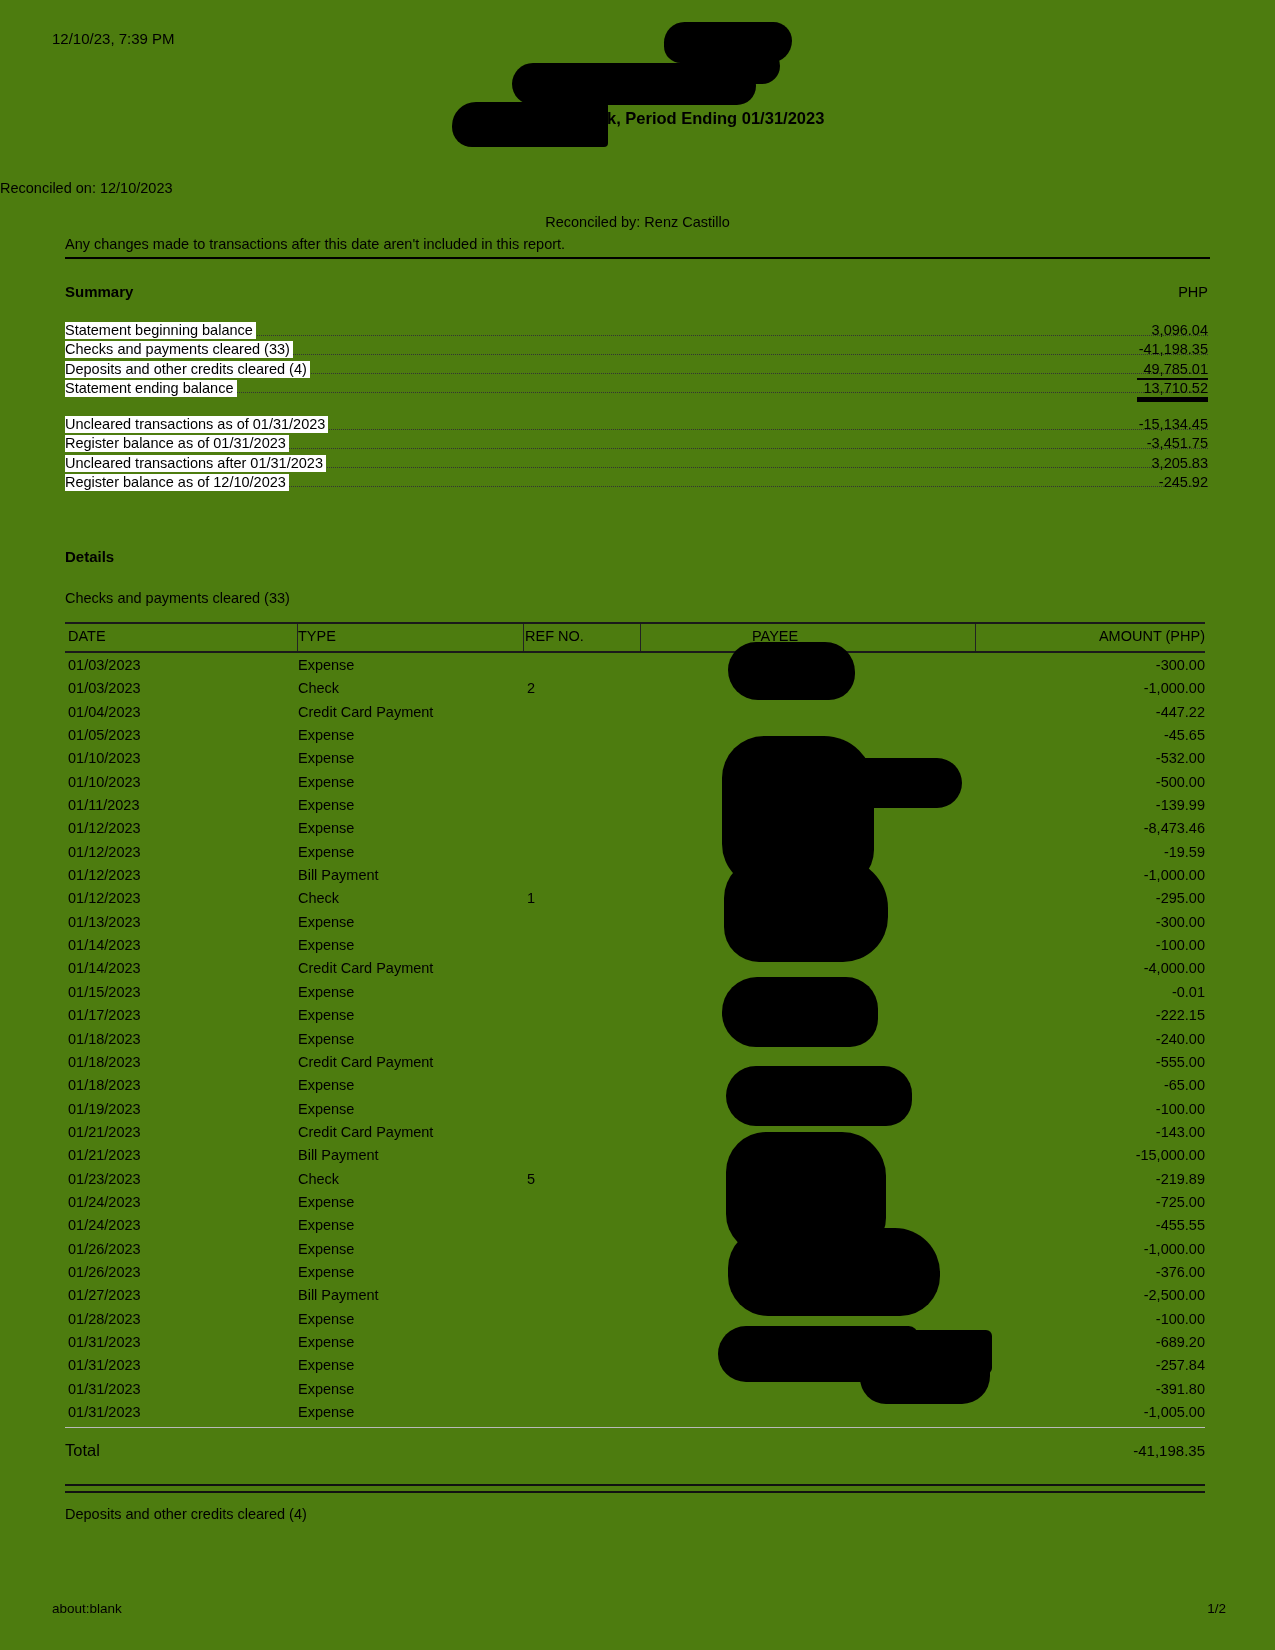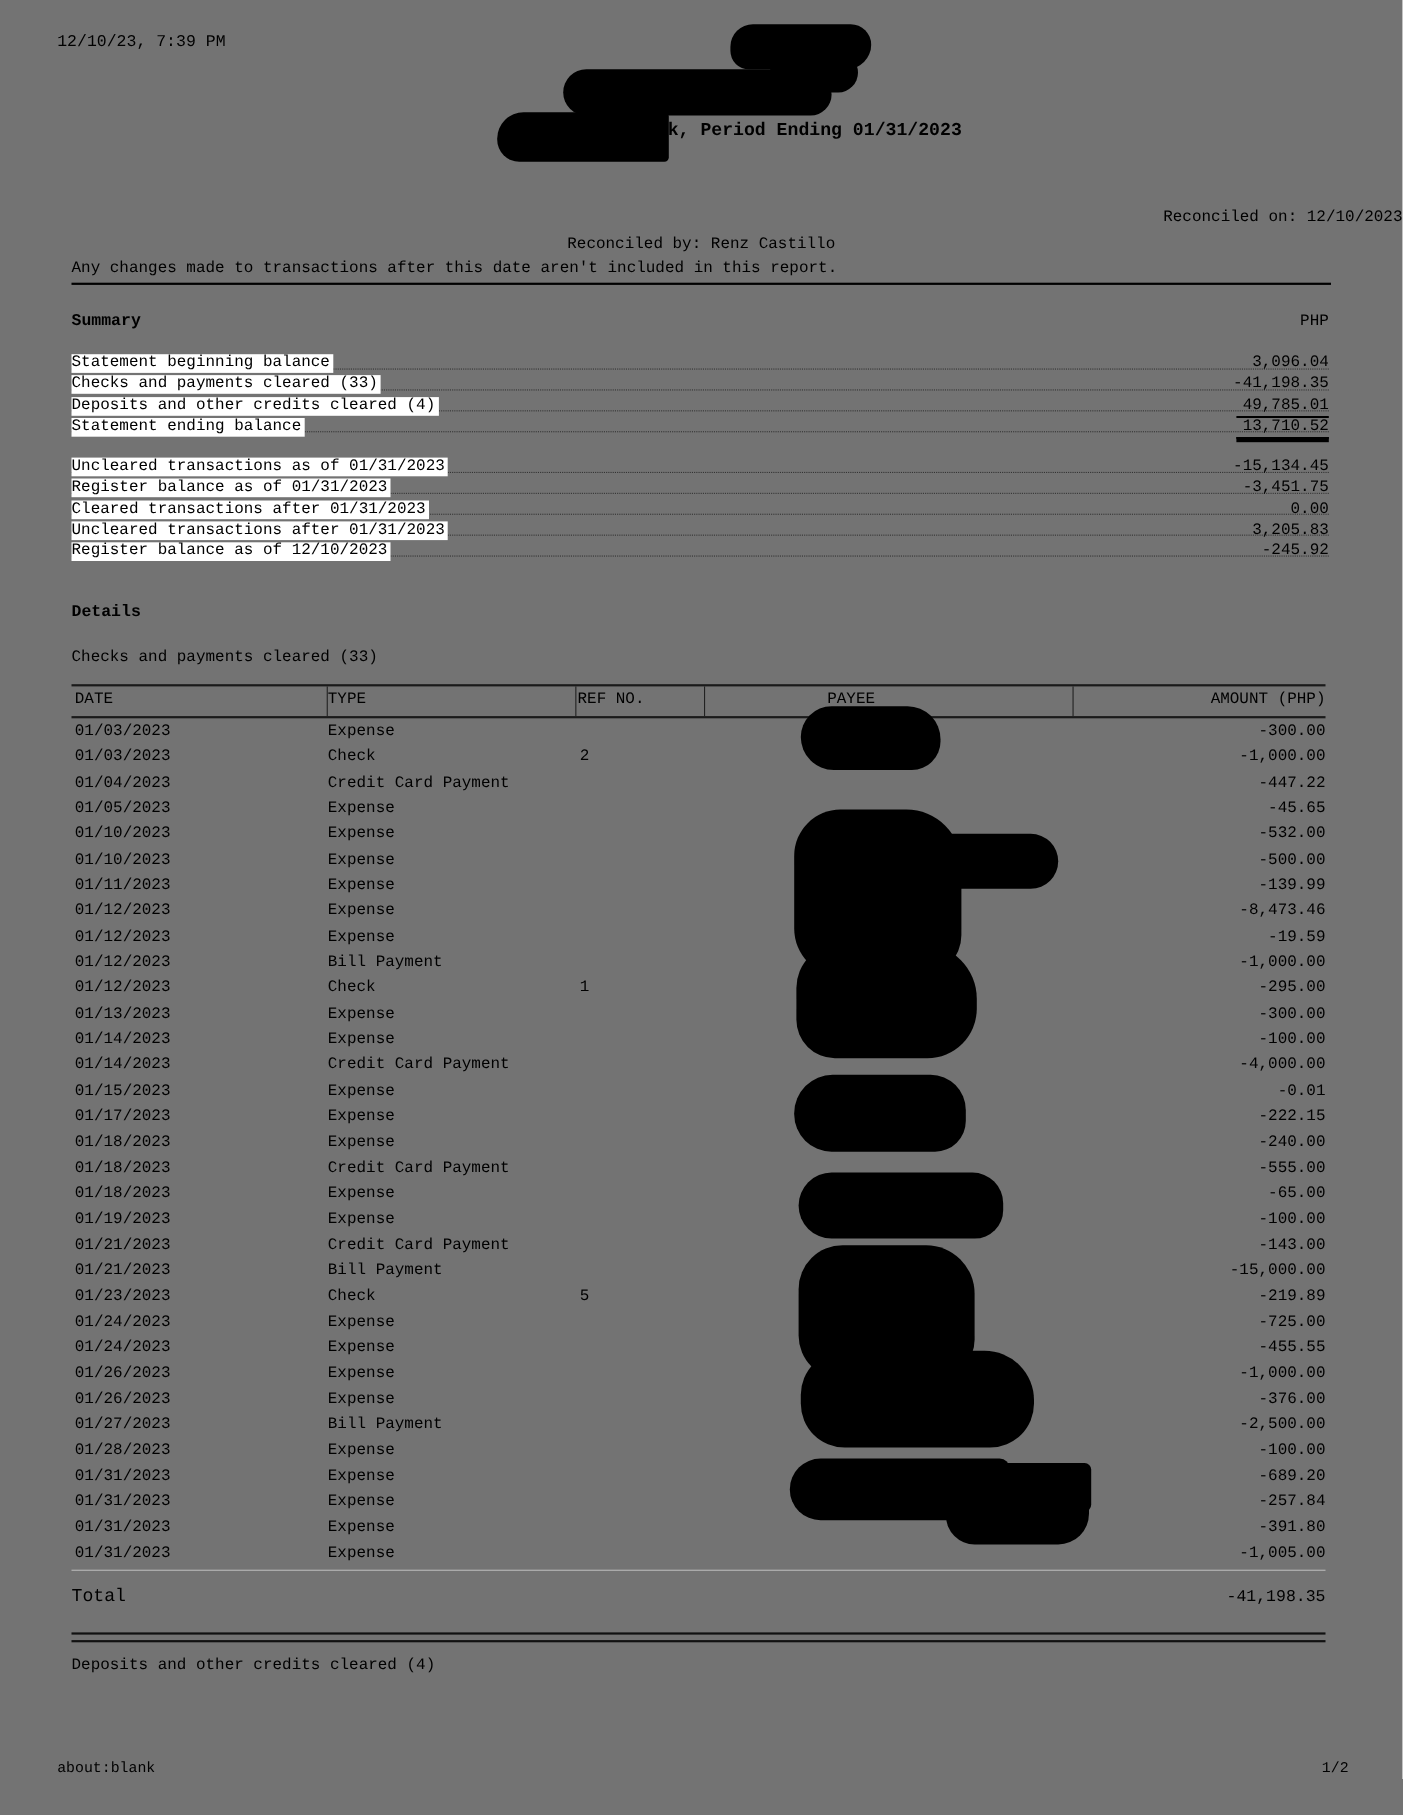--- a/index.html
+++ b/index.html
@@ -1,26 +1,26 @@
 <!DOCTYPE html>
 <html><head>
 <meta charset="utf-8">
 <style>
   html,body{margin:0;padding:0;background:#fff;}
   .page{
-    position:relative;width:1275px;height:1650px;background:#737373;
-    font-family:Liberation Mono, monospace;color:#000;
+    position:relative;width:1275px;height:1650px;background:#4d7c0f;
+    font-family:Liberation Sans, sans-serif;color:#000;
     overflow:hidden;
   }
   .abs{position:absolute;}
   
   .timestamp{left:52px;top:30px;font-size:15px;}
   .title-line{left:607px;top:109px;font-size:16.5px;font-weight:bold;white-space:nowrap;}
   .report-type{left:0;top:148px;width:1275px;text-align:center;font-size:15.5px;font-weight:bold;}
-  .recon-on{left:0;top:190px;width:1275px;text-align:right;font-size:14.5px;}
+  .recon-on{left:0;top:180px;width:1275px;text-align:left;font-size:14.5px;}
   .recon-by{left:0;top:214px;width:1275px;text-align:center;font-size:14.5px;}
   .disclaimer{left:65px;top:236px;width:1145px;font-size:14.5px;border-bottom:2px solid #000;padding-bottom:5px;}
   
   .blob{position:absolute;background:#000;}
   
   .sum-head{left:65px;top:283px;width:1143px;display:flex;justify-content:space-between;align-items:baseline;}
   .sum-head .h{font-size:15px;font-weight:bold;}
   .sum-head .cur{font-size:14.5px;}
   .sgroup{left:65px;width:1143px;}
   #sgroup0{top:320px;} #sgroup1{top:414px;}
@@ -100,25 +100,20 @@
     <span class="slabel">Uncleared transactions as of 01/31/2023</span>
     <span class="samount">-15,134.45</span>
   </div>
       <div class="srow">
     <div class="sdots"></div>
     <span class="slabel">Register balance as of 01/31/2023</span>
     <span class="samount">-3,451.75</span>
   </div>
       <div class="srow">
     <div class="sdots"></div>
-    <span class="slabel">Cleared transactions after 01/31/2023</span>
-    <span class="samount">0.00</span>
-  </div>
-      <div class="srow">
-    <div class="sdots"></div>
     <span class="slabel">Uncleared transactions after 01/31/2023</span>
     <span class="samount">3,205.83</span>
   </div>
       <div class="srow">
     <div class="sdots"></div>
     <span class="slabel">Register balance as of 12/10/2023</span>
     <span class="samount">-245.92</span>
   </div>
     </div>
 

